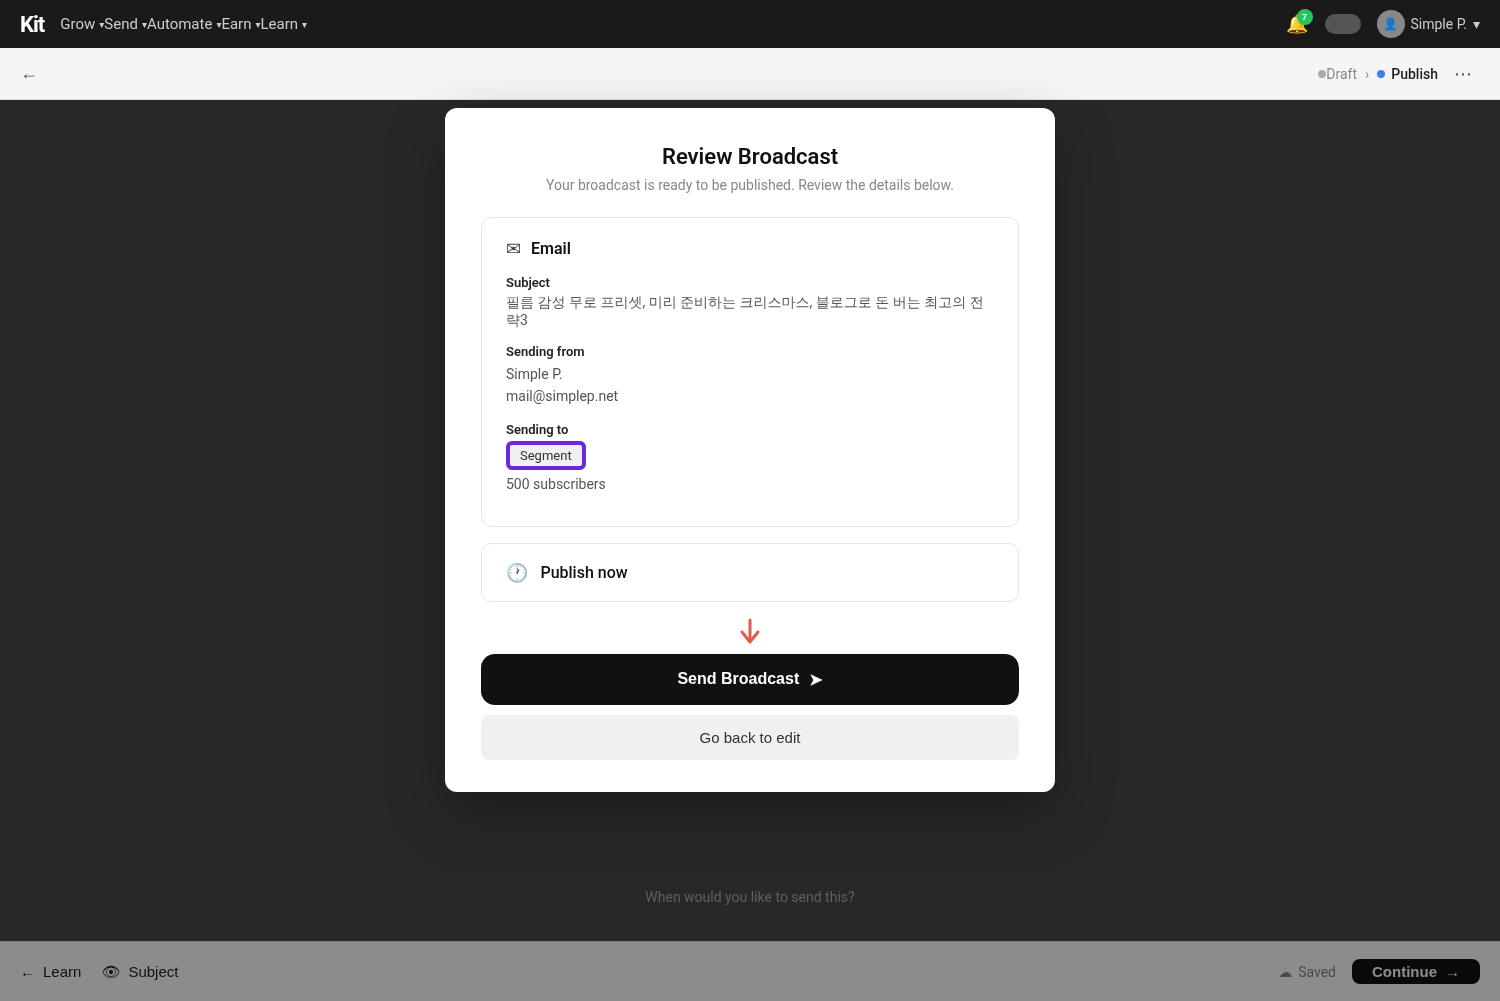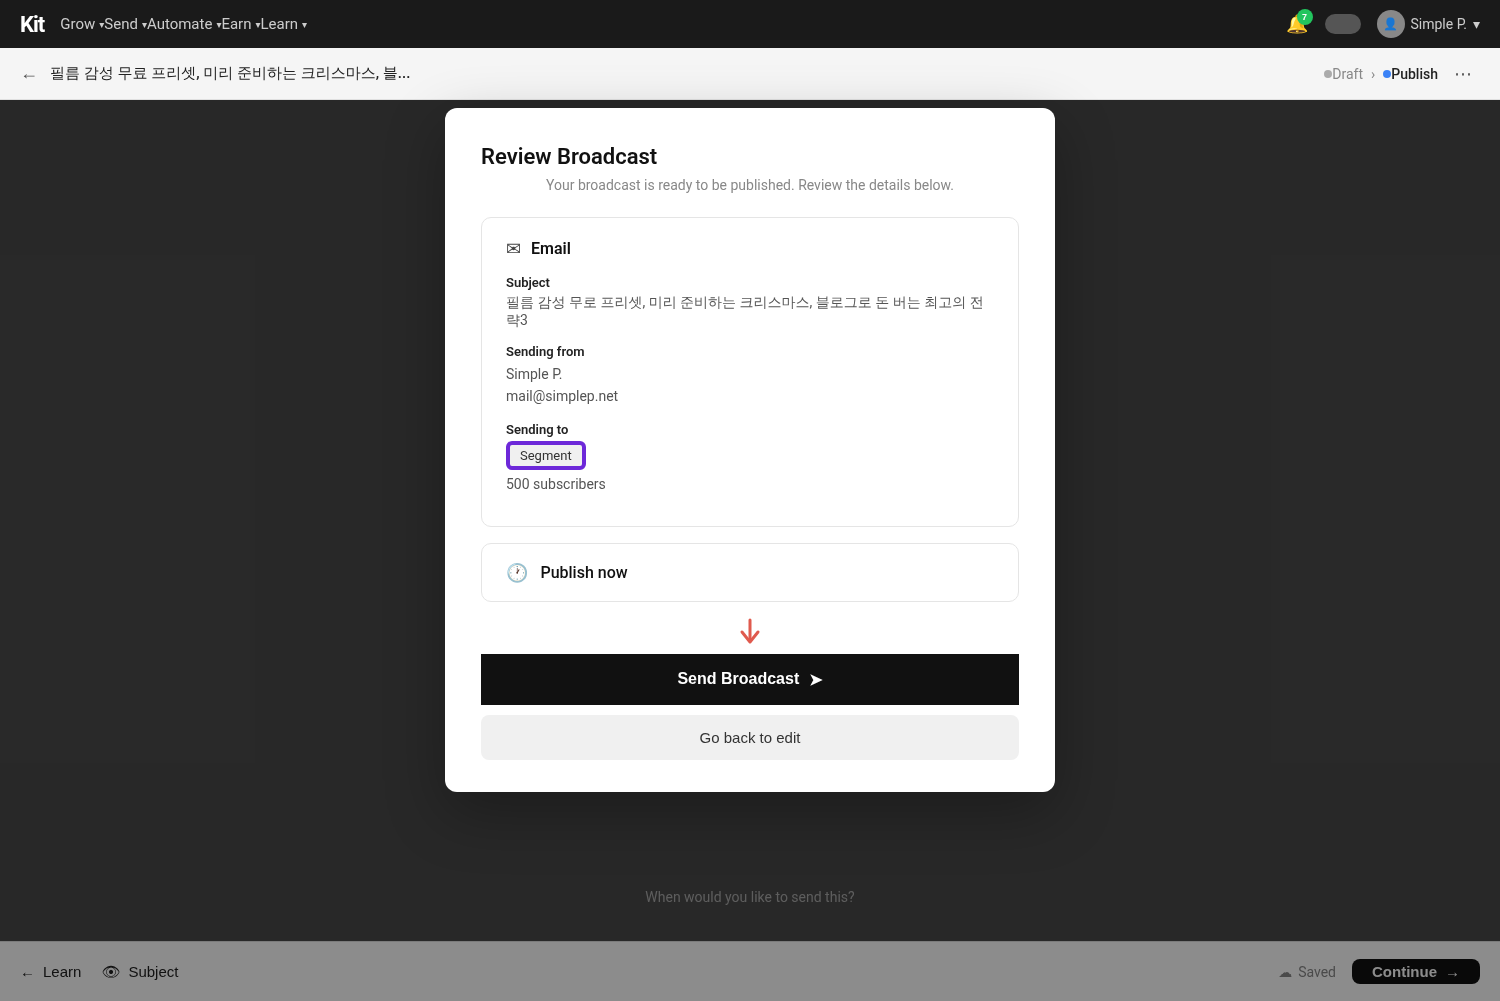--- a/index.html
+++ b/index.html
@@ -139,20 +139,21 @@
     .status-dot-blue {
       width: 8px;
       height: 8px;
       border-radius: 50%;
       background: #3b82f6;
     }
     .arrow-right { color: #888; font-size: 14px; }
     .status-publish {
       display: flex;
       align-items: center;
+      gap: 6px;
       color: #222;
       font-size: 14px;
       font-weight: 500;
     }
     .more-btn {
       background: none;
       border: none;
       cursor: pointer;
       font-size: 18px;
       color: #555;
@@ -183,20 +184,21 @@
     .modal {
       background: #fff;
       border-radius: 12px;
       width: 610px;
       margin-top: 8px;
       padding: 36px 36px 32px;
       position: relative;
       box-shadow: 0 20px 60px rgba(0,0,0,0.3);
     }
     .modal-title {
+      text-align: center;
       font-size: 22px;
       font-weight: 600;
       color: #111;
       margin-bottom: 8px;
     }
     .modal-subtitle {
       text-align: center;
       font-size: 14px;
       color: #888;
       margin-bottom: 24px;
@@ -286,21 +288,21 @@
       width: 32px;
       height: 32px;
     }
 
     
     .send-btn {
       width: 100%;
       background: #111;
       color: #fff;
       border: none;
-      border-radius: 0;
+      border-radius: 14px;
       padding: 16px;
       font-size: 16px;
       font-weight: 600;
       cursor: pointer;
       display: flex;
       align-items: center;
       justify-content: center;
       gap: 10px;
       margin-bottom: 10px;
     }
@@ -428,21 +430,20 @@
     <div class="user-btn">
       <div class="user-avatar">👤</div>
       <span>Simple P.</span>
       <span class="chevron">▾</span>
     </div>
   </div>
 </nav>
 
 <div class="subheader">
   <button class="back-btn">←</button>
-  <span class="subheader-title">필름 감성 무료 프리셋, 미리 준비하는 크리스마스, 블...</span>
   <div class="subheader-right">
     <div class="status-draft">
       <span class="status-dot-gray"></span>
       <span>Draft</span>
     </div>
     <span class="arrow-right">›</span>
     <div class="status-publish">
       <span class="status-dot-blue"></span>
       <span>Publish</span>
     </div>

